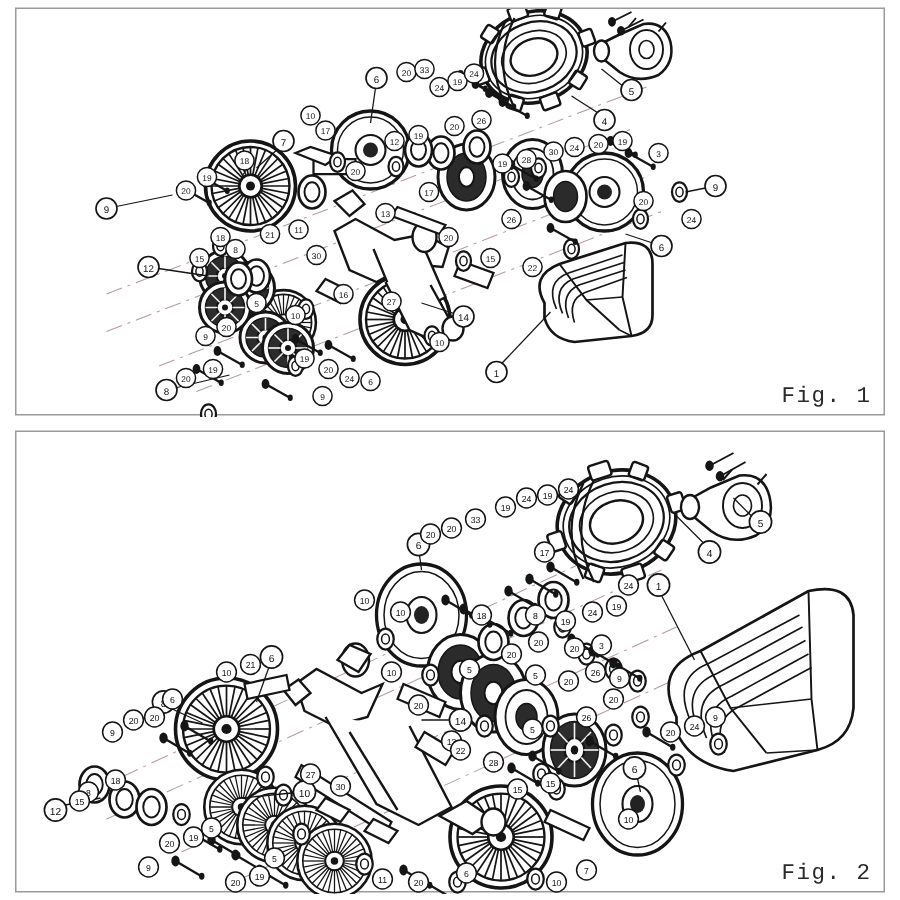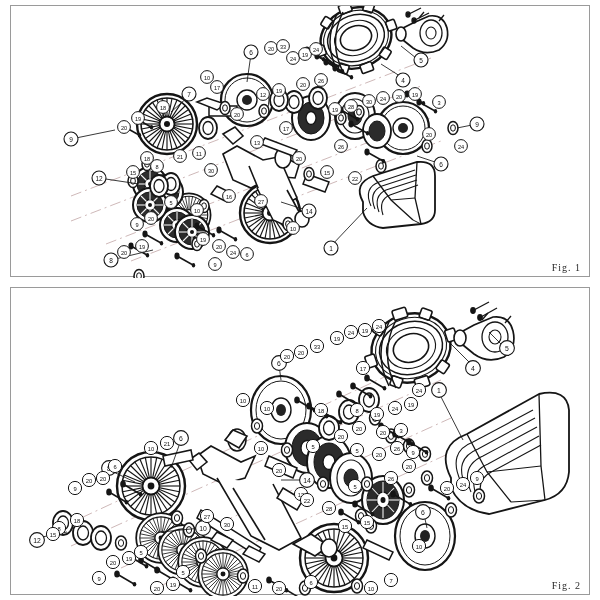--- a/index.html
+++ b/index.html
@@ -3,22 +3,22 @@
 <meta charset="utf-8">
 <title>Patent Exploded Assembly Drawing</title>
 <style>
   html,body{margin:0;padding:0;background:#ffffff;}
   body{width:600px;height:600px;overflow:hidden;
        font-family:"Liberation Mono","DejaVu Sans Mono",monospace;}
   .sheet{position:relative;width:600px;height:600px;background:#ffffff;}
   .panel{position:absolute;background:#ffffff;border:1.4px solid #9a9a9a;box-sizing:border-box;}
   #panel-fig1{left:10px;top:5px;width:580px;height:272px;}
   #panel-fig2{left:10px;top:287px;width:580px;height:308px;}
-  .fig-label{position:absolute;right:8px;bottom:3px;font-size:10px;letter-spacing:1px;
-             color:#2a2a2a;font-family:Liberation Serif, serif;
+  .fig-label{position:absolute;right:8px;bottom:3px;font-size:15px;letter-spacing:1px;
+             color:#2a2a2a;font-family:Liberation Mono, monospace;
              white-space:pre;}
   .dwg{position:absolute;left:0;top:0;width:100%;height:100%;}
   svg{display:block;}
   text{font-family:"Liberation Sans","DejaVu Sans",sans-serif;}
 </style>
 </head>
 <body>
 
 <div class="sheet">
 

